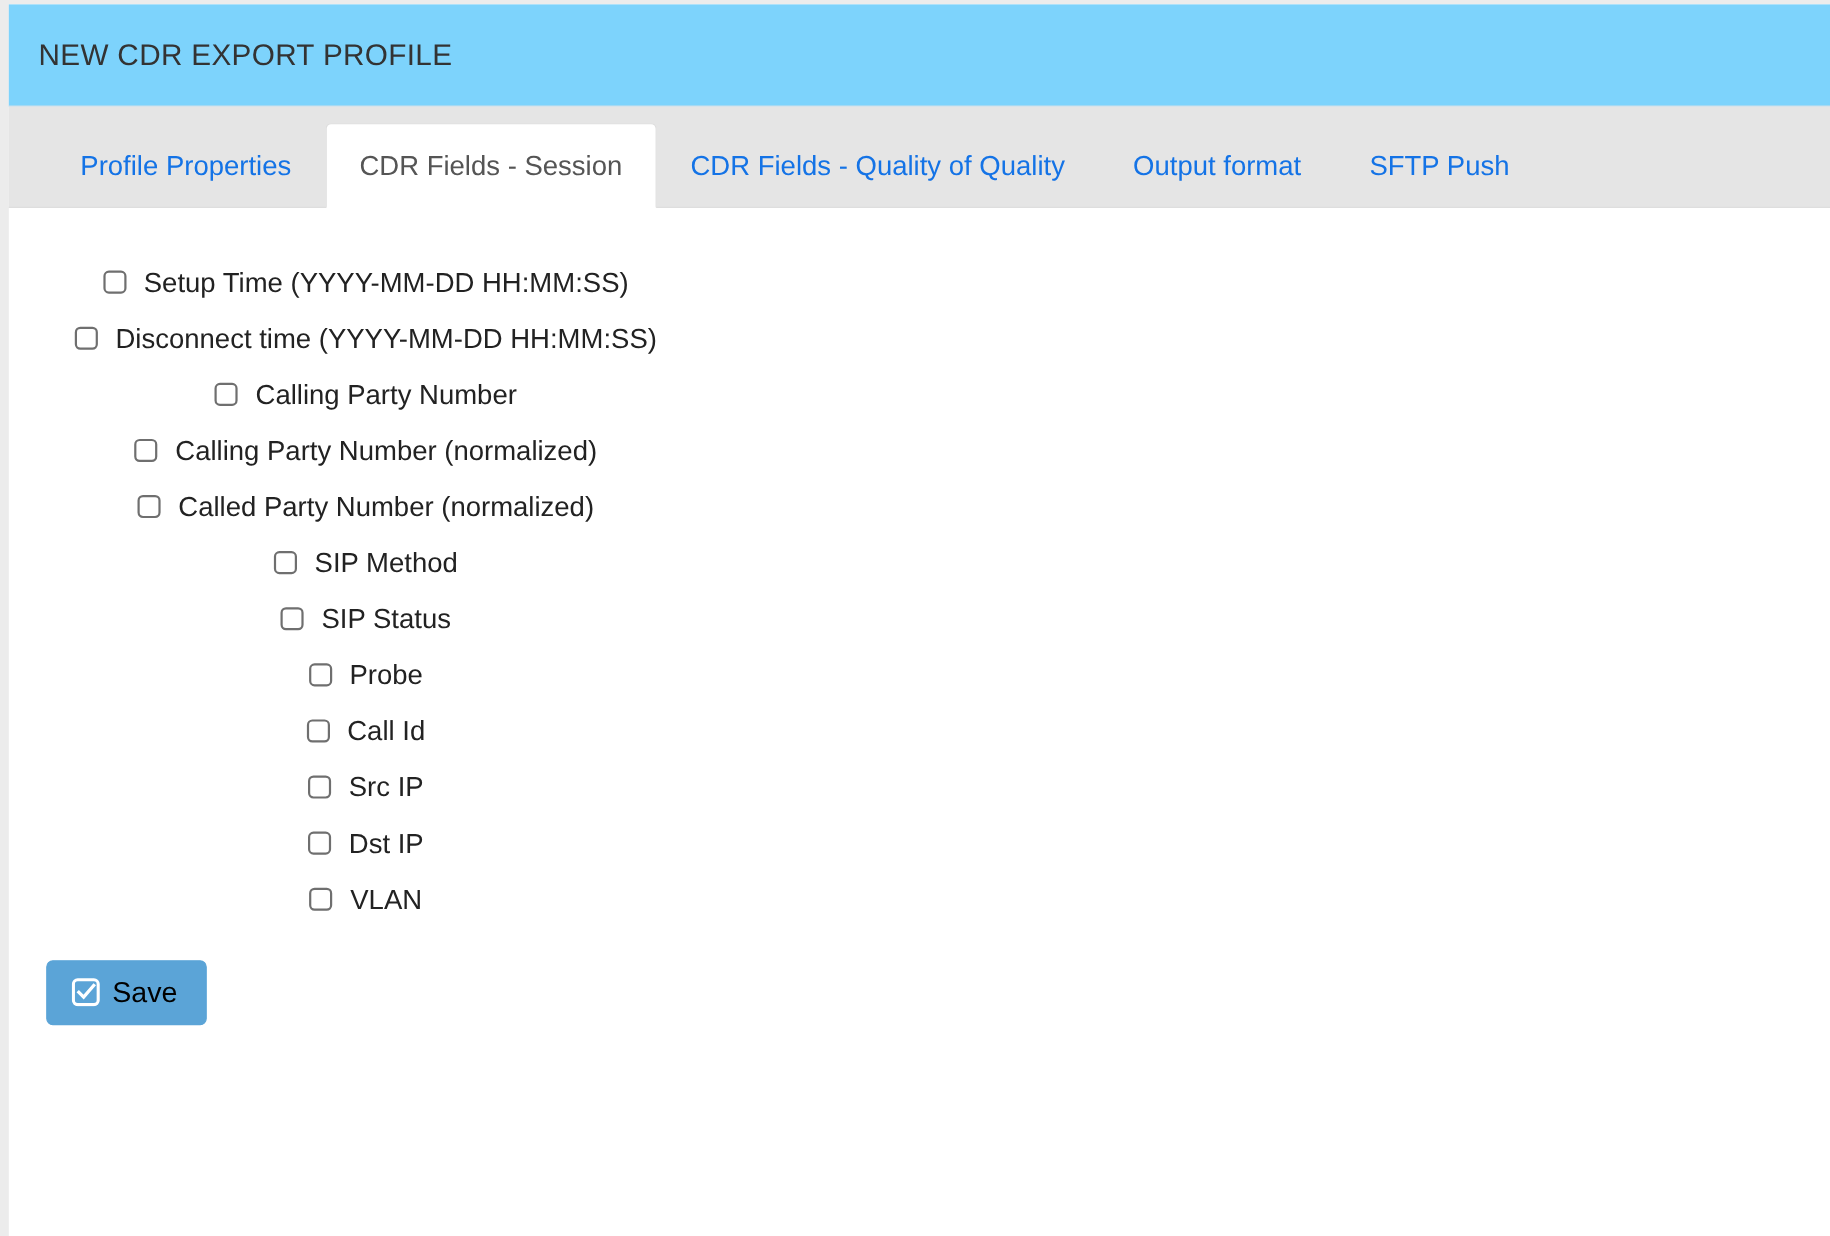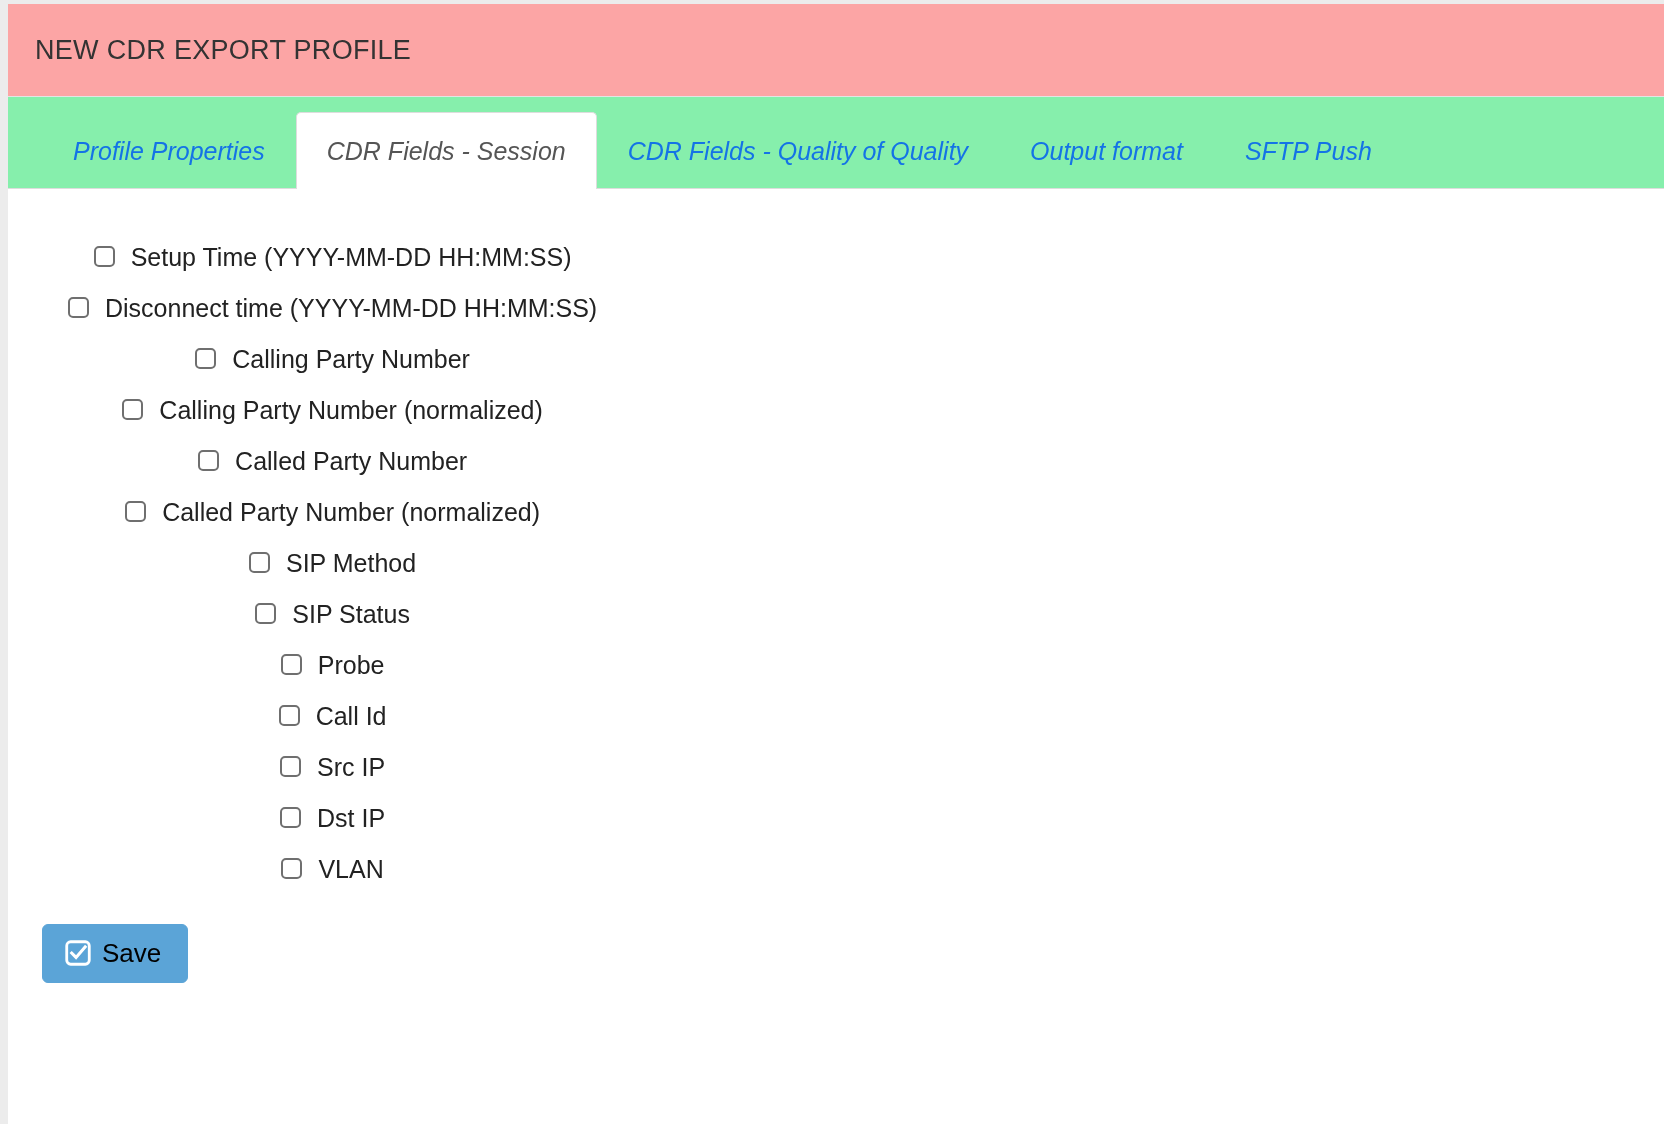--- a/index.html
+++ b/index.html
@@ -19,21 +19,21 @@
     height: 1124px;
     box-sizing: border-box;
     background: #ffffff;
     border-left: 8px solid #ececec;
     border-top: 4px solid #ececec;
   }
   
   .panel-header {
     box-sizing: border-box;
     height: 93px;
-    background: #fca5a5;
+    background: #7dd3fc;
     border-bottom: 1px solid #e4e4e4;
     display: flex;
     align-items: center;
     padding-left: 27px;
   }
   .panel-title {
     font-size: 27px;
     letter-spacing: 0.3px;
     color: #333333;
     font-weight: 400;
@@ -41,22 +41,21 @@
     white-space: nowrap;
   }
   
   .tabbar {
     position: relative;
     box-sizing: border-box;
     padding-left: 34px;
     height: 92px;
     display: flex;
     align-items: flex-end;
-    background: #86efac;
-    font-style: italic;
+    background: #e5e5e5;
   }
   .tabbar::after {
     content: "";
     position: absolute;
     left: 0;
     right: 0;
     bottom: 0;
     height: 1px;
     background: #dddddd;
   }
@@ -197,24 +196,20 @@
           <label class="check-row">
             <span class="cbox"></span>
             <span class="check-label">Calling Party Number</span>
           </label>
           <label class="check-row">
             <span class="cbox"></span>
             <span class="check-label">Calling Party Number (normalized)</span>
           </label>
           <label class="check-row">
             <span class="cbox"></span>
-            <span class="check-label">Called Party Number</span>
-          </label>
-          <label class="check-row">
-            <span class="cbox"></span>
             <span class="check-label">Called Party Number (normalized)</span>
           </label>
           <label class="check-row">
             <span class="cbox"></span>
             <span class="check-label">SIP Method</span>
           </label>
           <label class="check-row">
             <span class="cbox"></span>
             <span class="check-label">SIP Status</span>
           </label>

